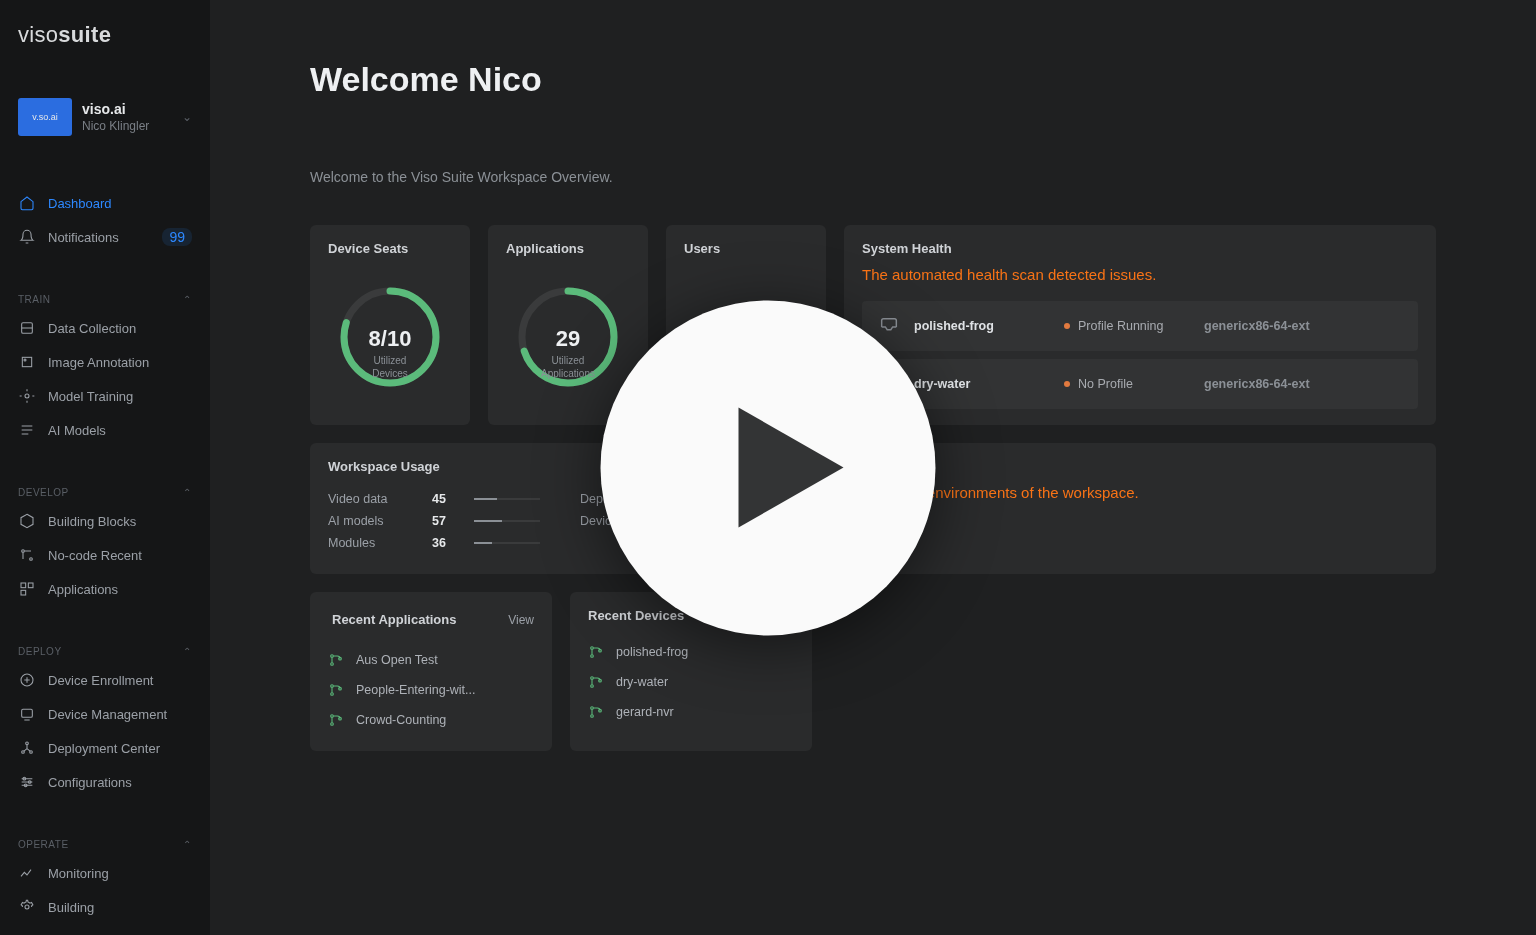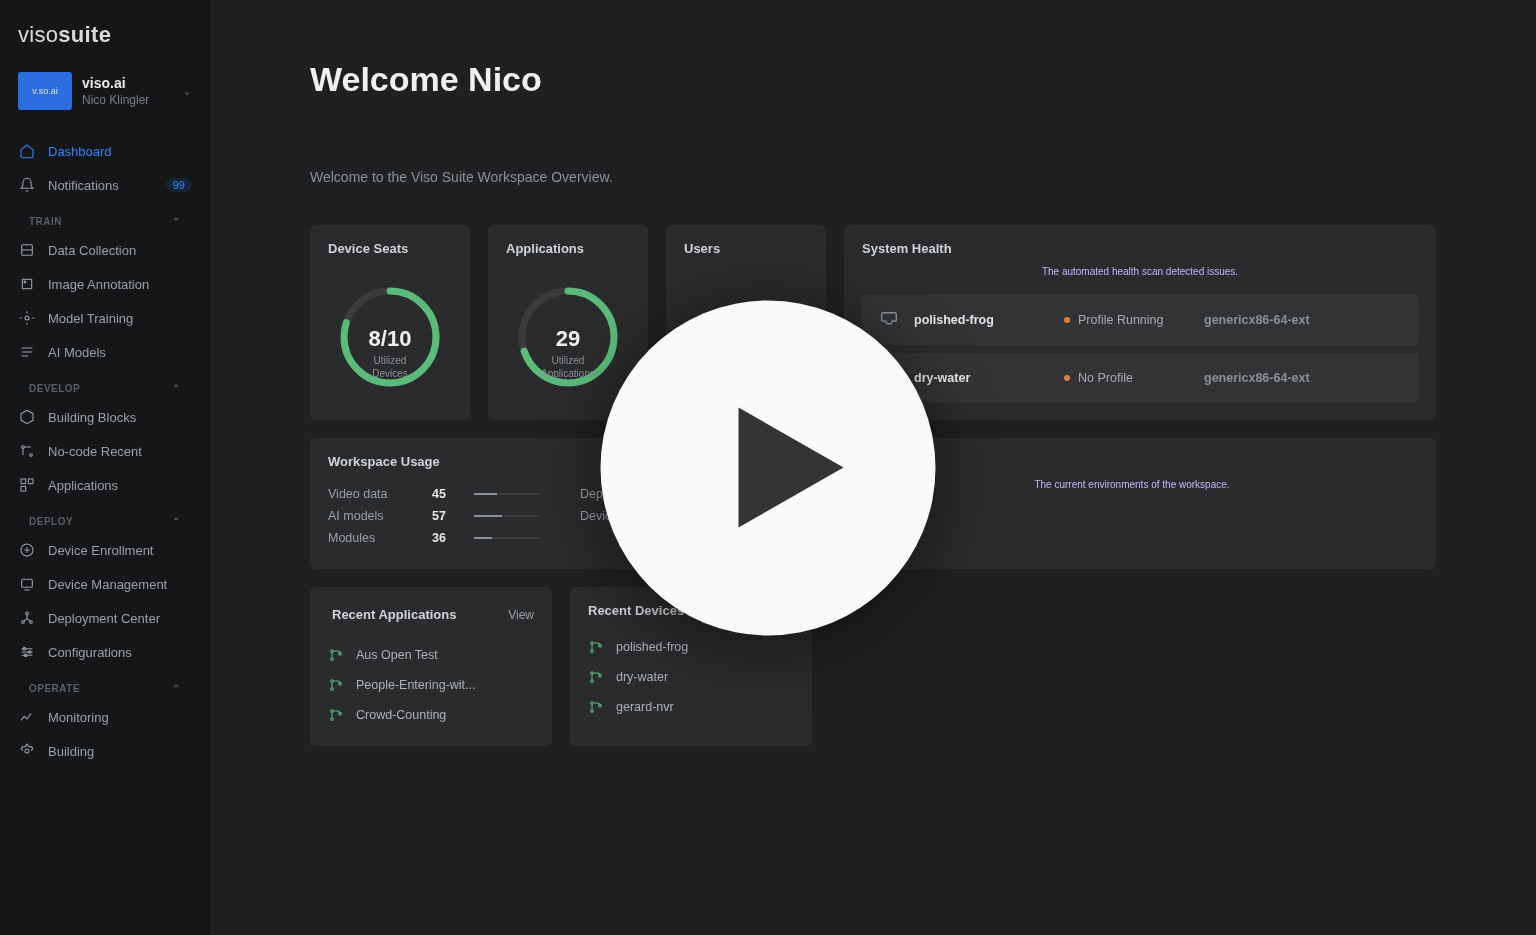--- a/index.html
+++ b/index.html
@@ -11,21 +11,21 @@
   overflow:hidden;
   position:relative;
 }
 .app { display:flex; height:100%; }
 
 
 .sidebar {
   width:210px; flex-shrink:0;
   background:#151617;
   padding:22px 0 0 0;
-  display:flex; flex-direction:column;
+  display:flex; flex-direction:column;gap:26px;
 }
 .logo {
   padding:0 18px 18px;
   font-size:22px; font-weight:400; color:#d8dadc; letter-spacing:.3px;
 }
 .logo b { font-weight:600; }
 .workspace {
   display:flex; align-items:center; gap:10px;
   padding:6px 18px 16px;
   cursor:pointer;
@@ -36,52 +36,52 @@
   font-size:9px; color:#e6e8ea;
 }
 .ws-text { flex:1; }
 .ws-name { font-size:14px; font-weight:600; color:#e6e8ea; }
 .ws-user { font-size:12px; color:#7a7f86; margin-top:2px; }
 .ws-chev { color:#5a5f66; font-size:12px; }
 
 .nav-section { margin-top:8px; }
 .nav-heading {
   display:flex; align-items:center; justify-content:space-between;
-  padding:6px 29px;
-  font-size:10px; letter-spacing:.5px; color:#5a5f66; text-transform:uppercase;font-weight:bold;
+  padding:6px 18px;
+  font-size:10px; letter-spacing:.5px; color:#5a5f66; text-transform:uppercase;
 }
 .nav-heading .chev { font-size:10px; }
 .nav-item {
   display:flex; align-items:center; gap:12px;
   padding:8px 18px;
   font-size:13px; color:#9ba0a7;
   cursor:pointer;
 }
 .nav-item.active { color:#2d88ff; }
 .nav-badge {
   margin-left:auto;
-  font-size:11px; color:#2d88ff;
+  font-size:14px; color:#2d88ff;
   background:rgba(45,136,255,.12);
   padding:1px 7px; border-radius:8px;
 }
 .nav-icon { width:18px; height:18px; display:flex; align-items:center; justify-content:center; }
 .nav-icon svg { width:16px; height:16px; stroke:currentColor; fill:none; stroke-width:1.6; }
 
 
 .main { flex:1; padding:60px 100px 40px; overflow-y:auto; }
 .title { font-size:34px; font-weight:600; color:#eef0f2; margin-bottom:70px; }
 .subtitle { font-size:14px; color:#8b9096; margin-bottom:40px; }
 
 .grid { display:grid; grid-template-columns:160px 160px 160px 1fr; gap:18px; }
 .card {
   background:#2a2b2c; border-radius:6px;
   padding:16px 18px;
 }
 .card-h { font-size:13px; font-weight:600; color:#d0d3d7; margin-bottom:10px; }
-.card-sub { font-size:10px; color:#c4b5fd; margin-bottom:18px;text-align:center; }
+.card-sub { font-size:15px; color:#f97316; margin-bottom:18px; }
 
 .donut-wrap { display:flex; align-items:center; justify-content:center; padding-top:16px; padding-bottom:12px; }
 .donut { position:relative; width:110px; height:110px; }
 .donut svg { transform:rotate(-90deg); }
 .donut-txt { position:absolute; top:16px; left:0; width:100%; height:100%; display:flex; flex-direction:column; align-items:center; justify-content:center; }
 .donut-val { font-size:22px; font-weight:700; color:#eef0f2; }
 .donut-lbl { font-size:10px; color:#8b9096; text-align:center; line-height:1.3; margin-top:2px; }
 
 .health-rows { display:flex; flex-direction:column; gap:8px; }
 .health-row {

